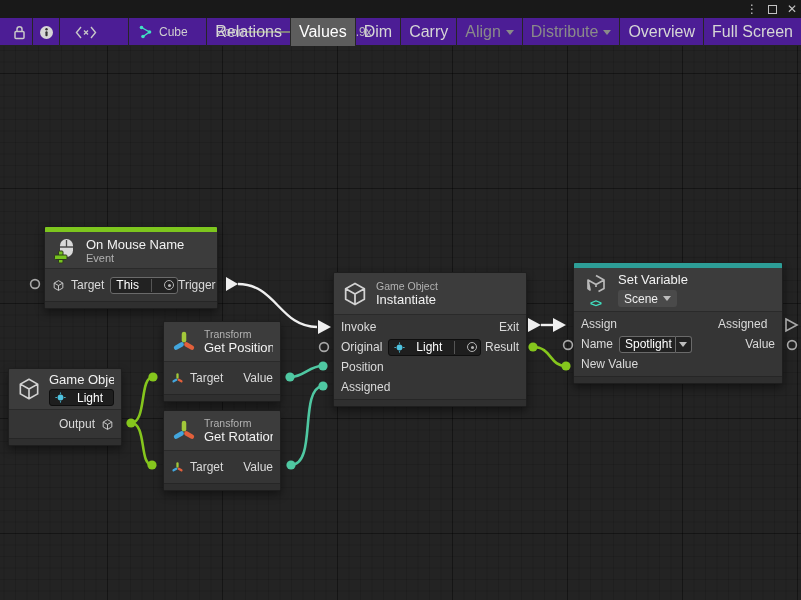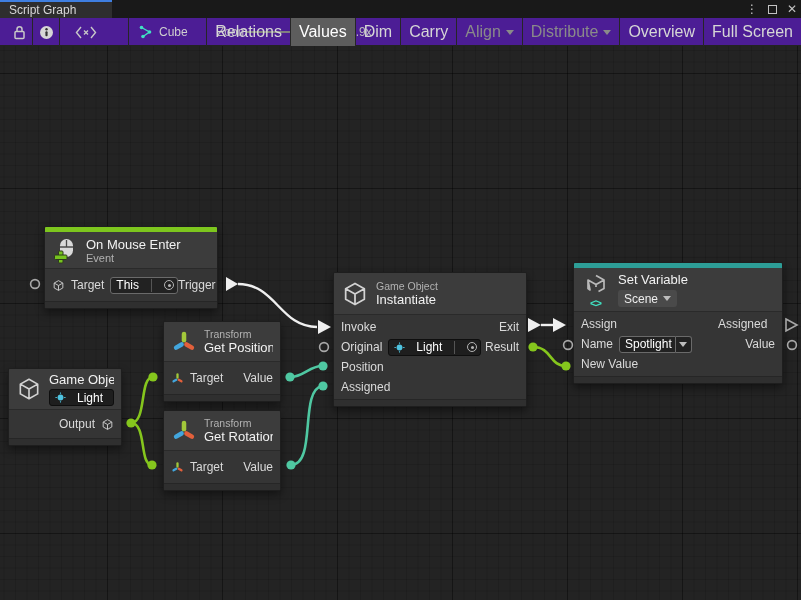--- a/index.html
+++ b/index.html
@@ -81,23 +81,20 @@
   .icon { flex-shrink:0; display:inline-flex; }
   .uglyph { position:absolute; left:9px; top:24px; font-size:11px; font-weight:bold; color:#40e2c3; letter-spacing:-1px; }
   .uwrap { position:relative; width:30px; height:34px; flex-shrink:0; }
 </style>
 </head>
 <body>
 
 <div class="screen">
 
   <div class="tabbar">
-    <div class="tab">
-      <span>Script Graph</span>
-    </div>
     <div class="wincontrols">
       <span class="winbtn">⋮</span>
       <span class="maxbox"></span>
       <span class="winbtn">✕</span>
     </div>
   </div>
 
   <div class="toolbar">
     <div class="tb-iconbtn" style="left:6px;width:26px">
       <svg width="13" height="15" viewBox="0 0 13 15">
@@ -174,21 +171,21 @@
       <span class="icon">
         <svg width="27" height="27" viewBox="0 0 27 27">
           <rect x="8" y="2" width="13" height="18" rx="6.5" fill="#d9d9d9"></rect>
           <line x1="14.5" y1="3" x2="14.5" y2="10" stroke="#4a4a4a" stroke-width="1.3"></line>
           <line x1="8" y1="10" x2="21" y2="10" stroke="#4a4a4a" stroke-width="1.3"></line>
           <rect x="6.5" y="14" width="4.5" height="12" rx="1" fill="#76c41f" stroke="#2e3a1d" stroke-width="1"></rect>
           <rect x="2.5" y="18" width="12.5" height="4.5" rx="1" fill="#76c41f" stroke="#2e3a1d" stroke-width="1"></rect>
         </svg>
       </span>
       <span class="nstack">
-        <span class="ntitle">On Mouse Enter</span>
+        <span class="ntitle">On Mouse Name</span>
         <span class="nsub">Event</span>
       </span>
     </div>
     <div class="nbody">
       <div class="row tall">
         <span class="icon">
           <svg width="13" height="13" viewBox="0 0 24 24">
               <path d="M12 3 L20 7.5 V16.5 L12 21 L4 16.5 V7.5 Z M4 7.5 L12 12 L20 7.5 M12 12 V21" fill="none" stroke="#c9c9c9" stroke-width="1.8" stroke-linejoin="round"></path>
             </svg>
         </span>

